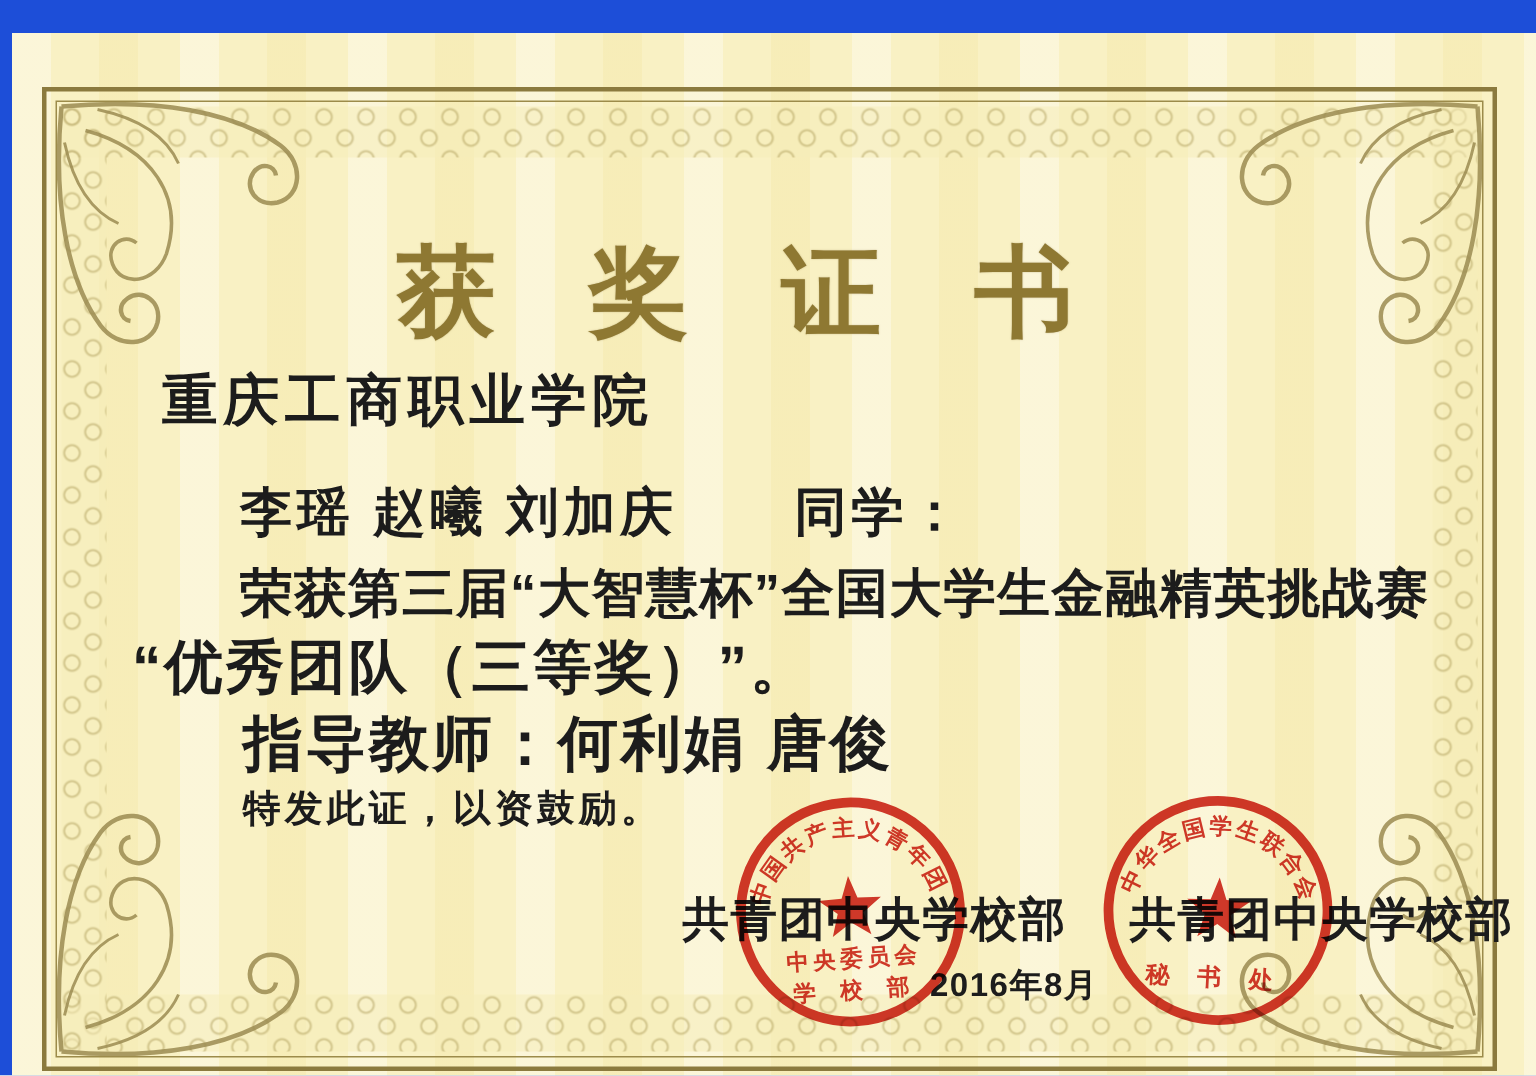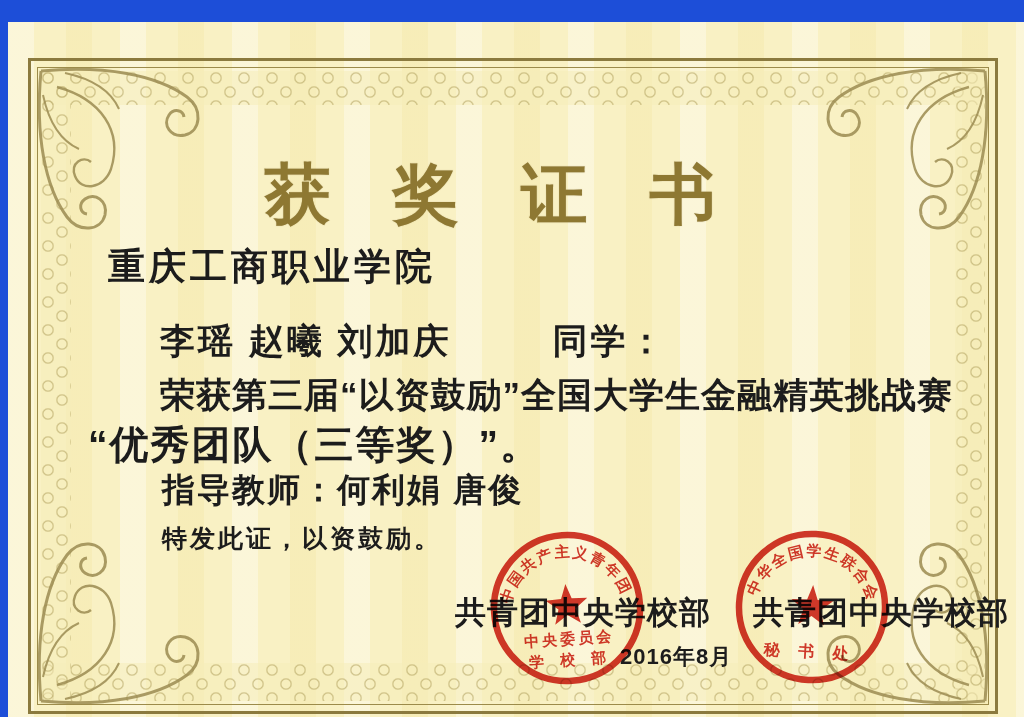--- a/index.html
+++ b/index.html
@@ -49,24 +49,24 @@
   
   .cert-title {
     position:absolute; left:0; right:30px; top:128px;
     text-align:center; font-size:66px; font-weight:700;
     letter-spacing:22px; color:#8e7832;
     text-shadow:0 0 1px rgba(120,96,40,.5);
   }
   .t { position:absolute; color:#1c1c1c; font-weight:700; white-space:nowrap; }
   .t-school   { left:100px; top:220px; font-size:37px; letter-spacing:4px; }
   .t-names    { left:152px; top:296px; font-size:35px; letter-spacing:3px; }
-  .t-names .suffix { margin-left:101px; }
+  .t-names .suffix { margin-left:78px; }
   .t-body1    { left:152px; top:350px; font-size:35px; letter-spacing:1px; }
   .t-body2    { left:80px;  top:396px; font-size:39px; letter-spacing:2px; }
-  .t-advisor  { left:154px; top:446px; font-size:33px; letter-spacing:2px; }
+  .t-advisor  { left:154px; top:446px; font-size:40px; letter-spacing:2px; }
   .t-closing  { left:154px; top:500px; font-size:25px; letter-spacing:3px; }
   .t-issuers  { left:447px; top:570px; font-size:31px; letter-spacing:1px; }
   .t-issuers .issuer-right { margin-left:42px; }
   .t-date     { left:612px; top:620px; font-size:22px; letter-spacing:1px; }
 
   
   .seal { position:absolute; width:160px; height:160px; mix-blend-mode:multiply; opacity:.93; }
   .seal-left  { left:479px; top:506px; transform:rotate(-4deg); }
   .seal-right { left:724px; top:505px; transform:rotate(3deg); }
   .seal text { fill:#cf2b20; font-weight:700; font-family:"Liberation Sans","DejaVu Sans",sans-serif; }
@@ -110,21 +110,21 @@
     </div>
 
     <div class="cert-title">获 奖 证 书</div>
 
     <div class="t t-school">重庆工商职业学院</div>
 
     <div class="t t-names">
       <span>李瑶 赵曦 刘加庆</span><span class="suffix">同学：</span>
     </div>
 
-    <div class="t t-body1">荣获第三届“以资鼓励”全国大学生金融精英挑战赛</div>
+    <div class="t t-body1">荣获第三届“大智慧杯”全国大学生金融精英挑战赛</div>
     <div class="t t-body2">“优秀团队（三等奖）”。</div>
     <div class="t t-advisor">指导教师：何利娟  唐俊</div>
     <div class="t t-closing">特发此证，以资鼓励。</div>
 
     <div class="t t-issuers">
       <span>共青团中央学校部</span><span class="issuer-right">共青团中央学校部</span>
     </div>
 
     <div class="t t-date">2016年8月</div>
 

